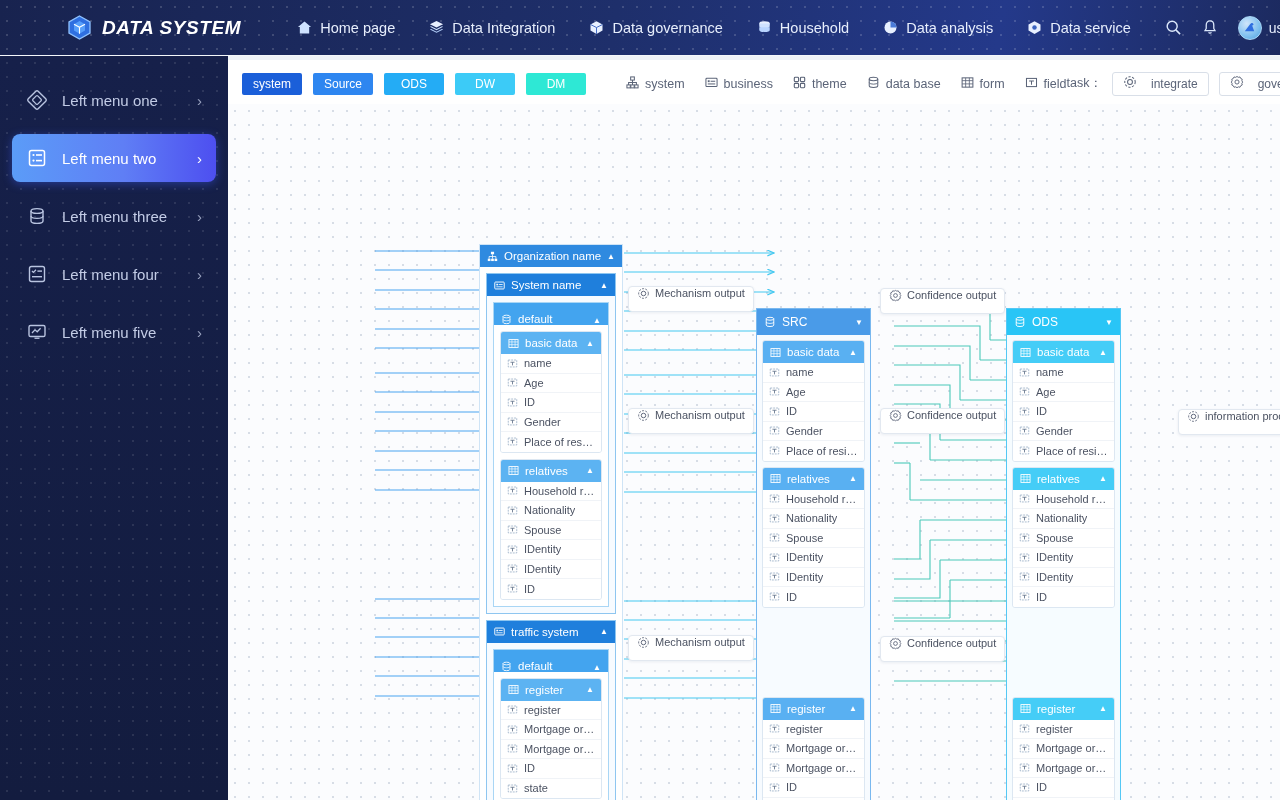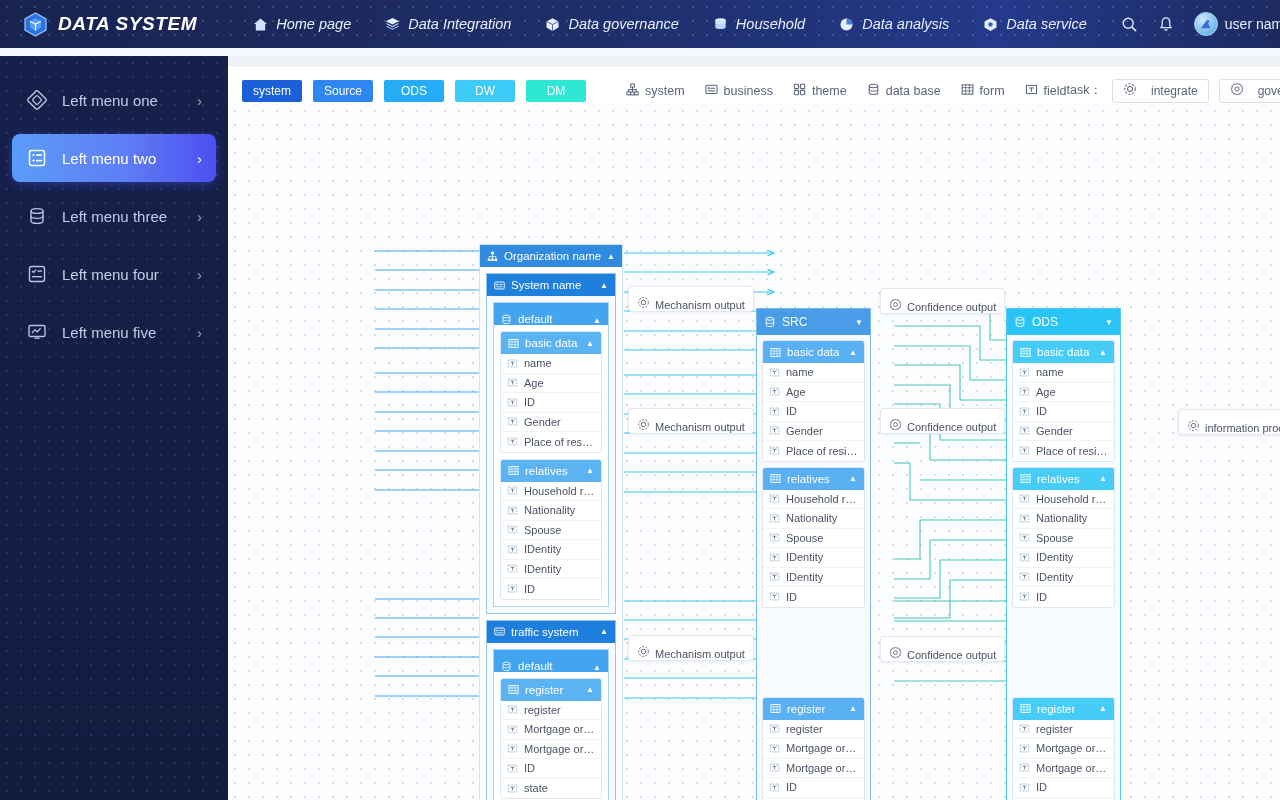--- a/index.html
+++ b/index.html
@@ -6,39 +6,40 @@
   html, body { width: 1280px; height: 800px; overflow: hidden; }
   body {
     font-family: "Liberation Sans", sans-serif;
     background: #f4f7fb;
     font-size: 12px;
     color: #333;
   }
 
   
   .topbar {
-    position: absolute; left: 0; top: 0; width: 1280px; height: 48px;
+    position: absolute; left: 0; top: 0; width: 1280px; height: 55px;
     background: #1b2a5e;
     background-image:
       radial-gradient(circle, rgba(255,255,255,.16) 1px, transparent 1px),
       linear-gradient(100deg, #18234f 0%, #1e2f6b 48%, #24398a 78%, #1c2a5f 100%);
     background-size: 14px 14px, 100% 100%;
     display: flex; align-items: center;
     z-index: 20;
+    padding-left: 44px;
   }
   .logo-wrap { display: flex; align-items: center; width: 228px; padding-left: 22px; }
   .logo-mark {
     width: 27px; height: 27px; margin-right: 9px; flex: 0 0 27px;
     display: flex; align-items: center; justify-content: center;
   }
   .logo-text {
     font-size: 19px; font-weight: bold; font-style: italic; color: #fff;
     letter-spacing: .6px; white-space: nowrap;
   }
-  .mainnav { display: flex; align-items: center; flex: 1; height: 100%; padding-left: 56px; font-style: italic; }
+  .mainnav { display: flex; align-items: center; flex: 1; height: 100%; padding-left: 56px; }
   .nav-item {
     display: flex; align-items: center; gap: 8px; color: #e7eefc;
     font-size: 14.5px; margin-right: 34px; white-space: nowrap; cursor: pointer;
   }
   .nav-item svg { display: block; }
   .top-right { display: flex; align-items: center; gap: 20px; padding-right: 18px; }
   .top-right .ti { cursor: pointer; display: flex; align-items: center; }
   .avatar {
     width: 24px; height: 24px; border-radius: 50%;
     background: radial-gradient(circle at 35% 30%, #cfe6fb, #7fc0ef 60%, #4a9ede);
@@ -72,21 +73,21 @@
     box-shadow: 0 2px 10px rgba(60,90,240,.45);
   }
   .side-item.active .schev { opacity: 1; }
 
   
   .main {
     position: absolute; left: 228px; top: 56px; width: 1052px; height: 744px;
     background: #eef2f7;
   }
   .toolbar {
-    position: absolute; left: 0; top: 11px; width: 1052px; height: 48px;
+    position: absolute; left: 0; top: 4px; width: 1052px; height: 48px;
     background: #fff; border-bottom: 1px solid #e4e9f0;
     display: flex; align-items: center; padding: 0 14px;
   }
   .stage-tabs { display: flex; align-items: center; gap: 11px; }
   .stage-tab {
     width: 60px; height: 22px; border-radius: 2px; color: #fff;
     font-size: 12px; display: flex; align-items: center; justify-content: center;
     cursor: pointer; white-space: nowrap;
   }
   .tool-group { display: flex; align-items: center; gap: 20px; margin-left: 40px; }
@@ -152,21 +153,21 @@
   .odsbox {
     position: absolute; left: 778px; top: 204px; width: 115px; height: 511px;
     background: #f6fcff; border: 1px solid #54c8f5;
   }
   .odsbox > .hdr { background: #29c5f6; height: 26px; font-size: 12px; }
   .odsbox .tblbox { margin: 5px; }
   .odsbox .lvl-tbl > .hdr { background: #45cdf7; }
 
   
   .chip {
-    position: absolute; height: 26px; display: flex; align-items: flex-end;
+    position: absolute; height: 26px; display: flex; align-items: flex-start;
     gap: 5px; padding: 0 8px;
     background: #fff; border: 1px solid #e2e8f0; border-radius: 4px;
     font-size: 11px; color: #4b5262; white-space: nowrap;
     box-shadow: 0 1px 3px rgba(40,60,100,.08); cursor: pointer;
   }
 
   svg.wires { position: absolute; left: 0; top: 0; width: 1052px; height: 696px; pointer-events: none; }
 </style>
 </head>
 <body>

